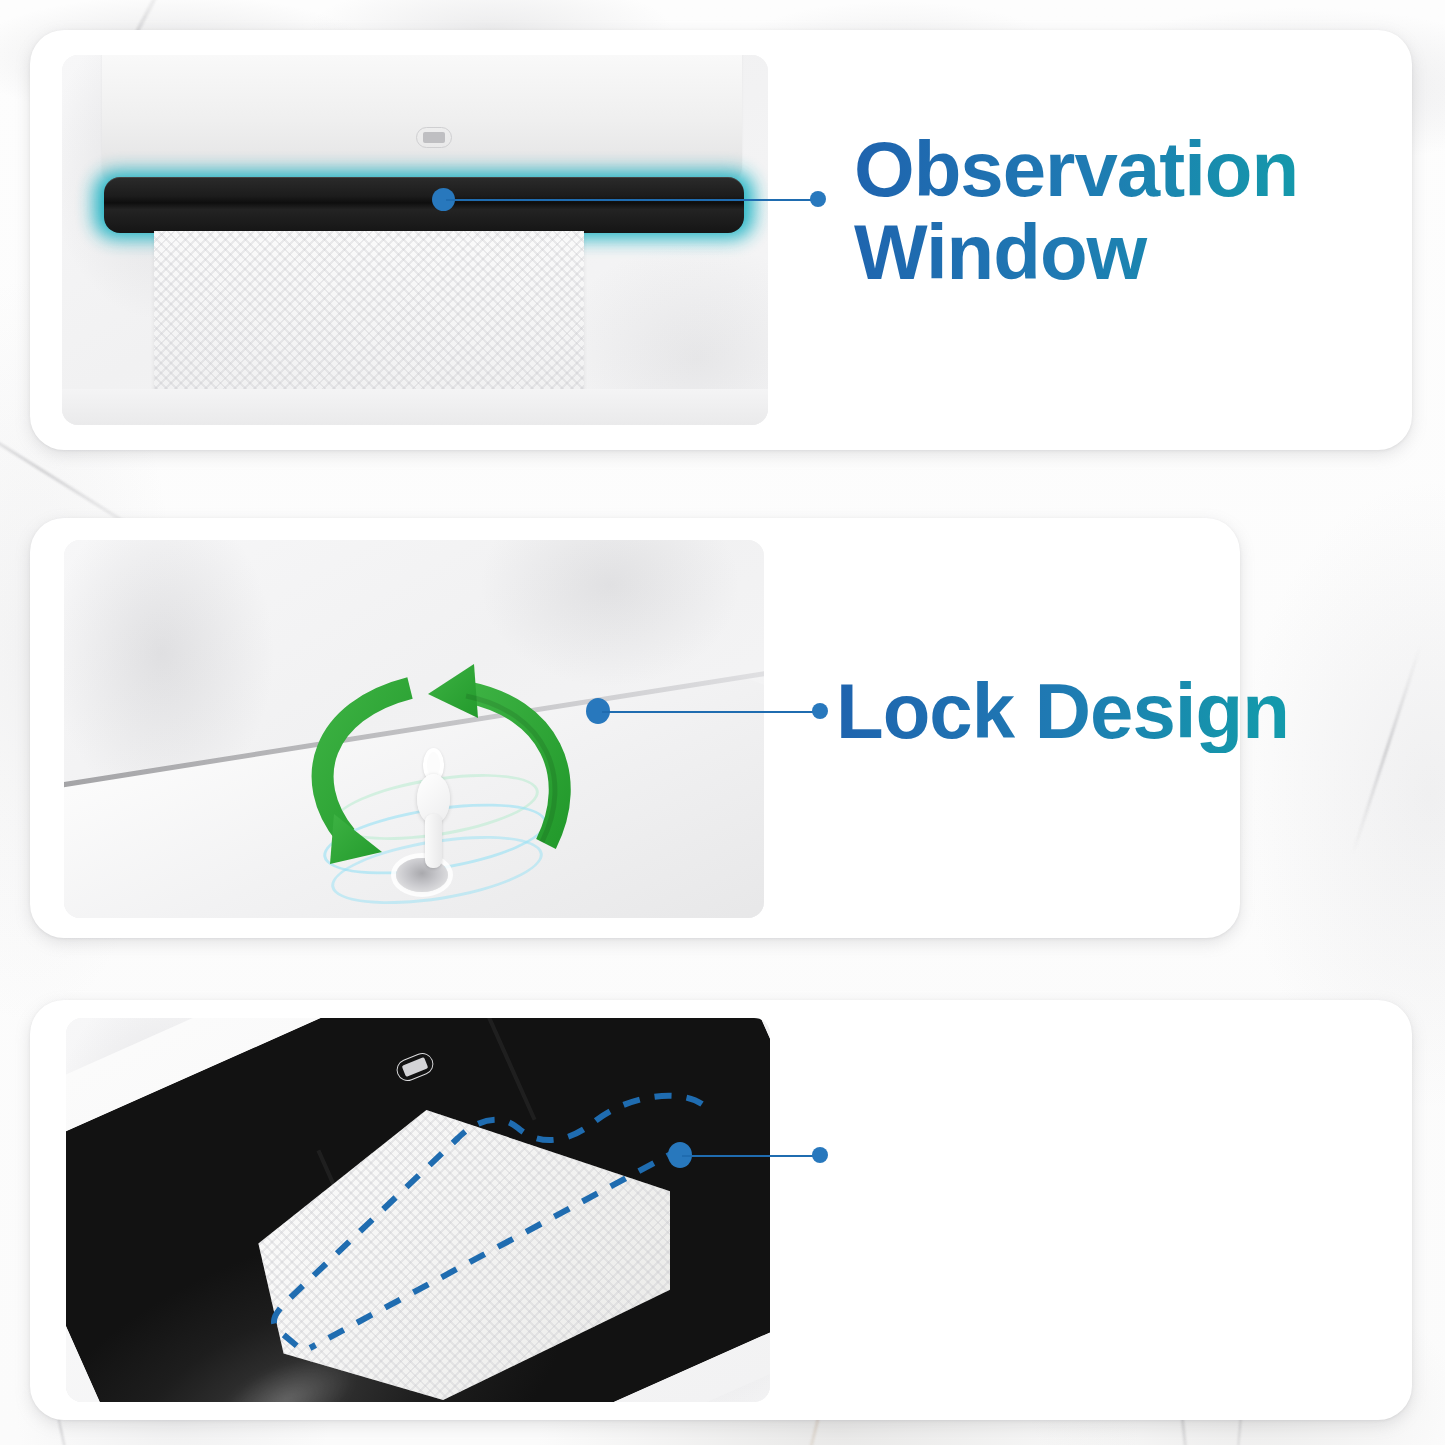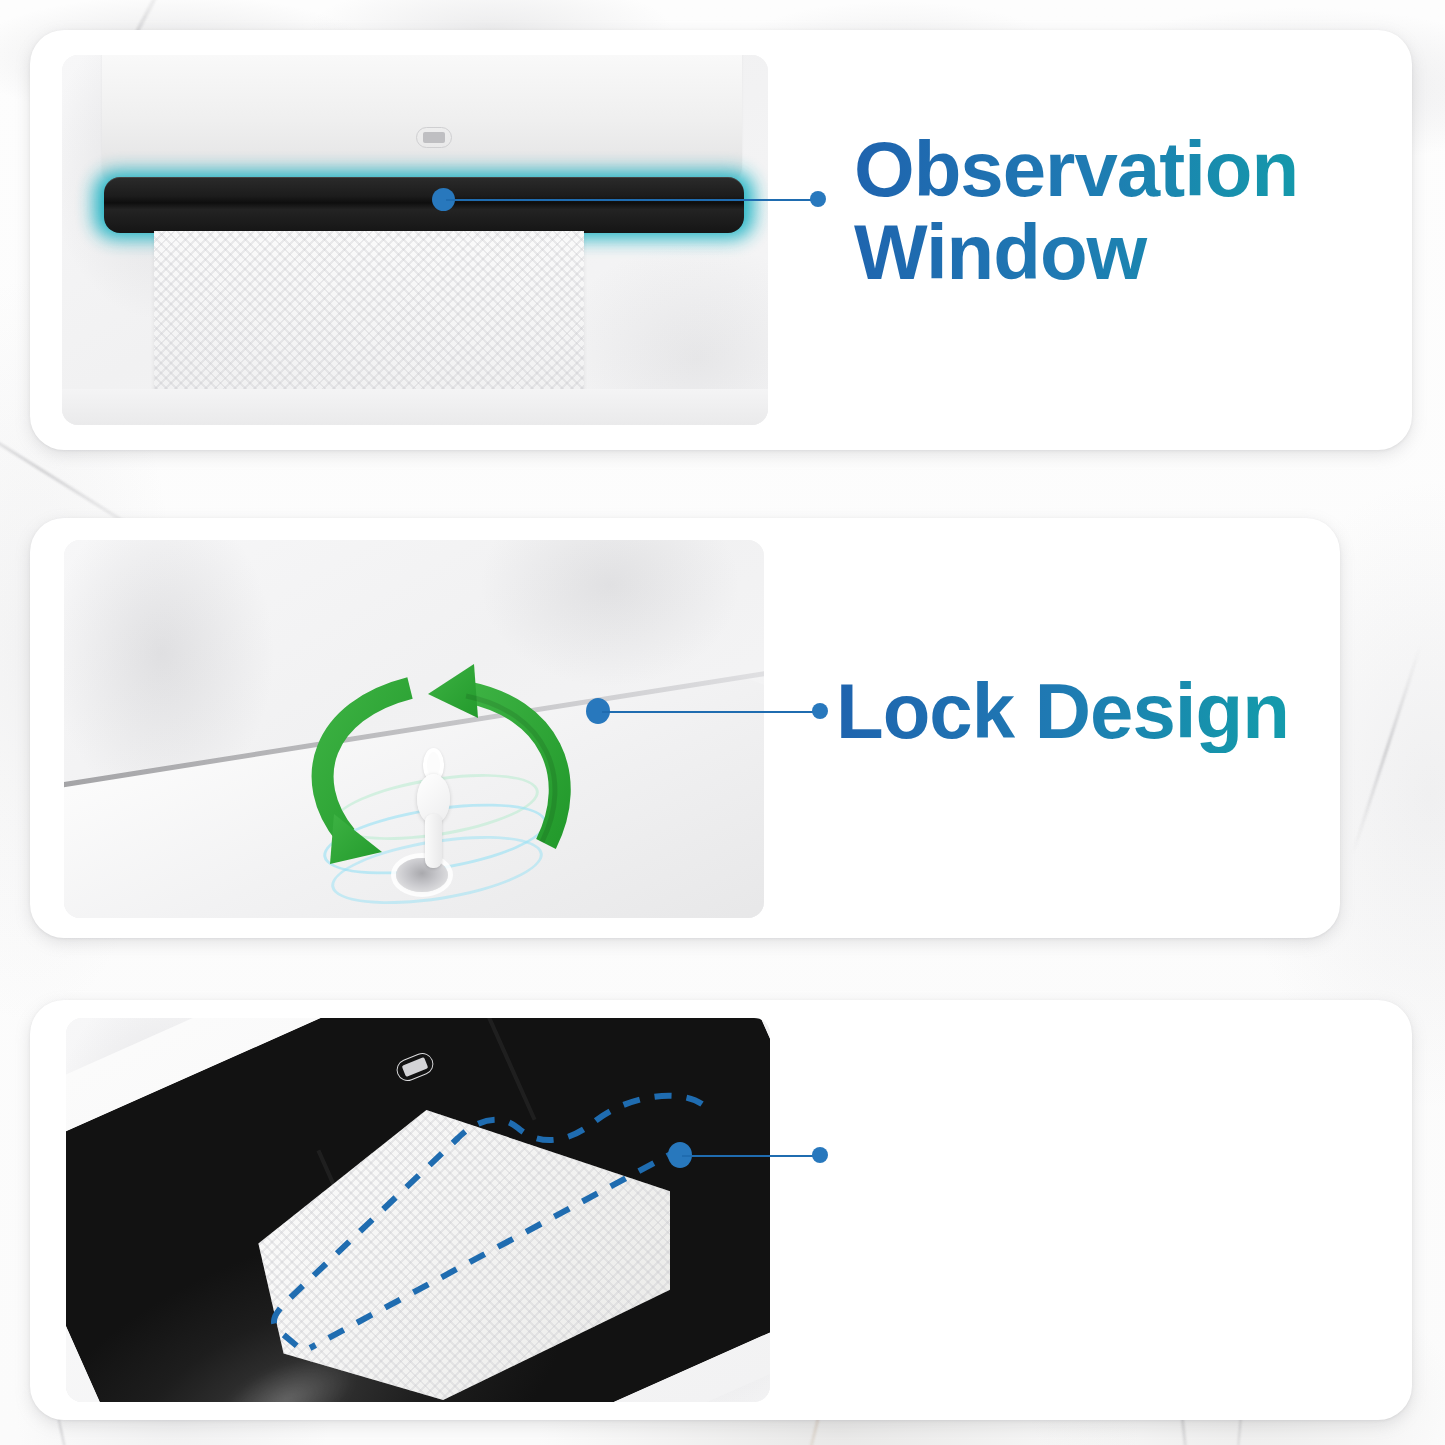--- a/index.html
+++ b/index.html
@@ -45,21 +45,21 @@
   }
 
   
   .card {
     position: absolute;
     background: #fff;
     border-radius: 34px;
     box-shadow: 0 5px 16px rgba(130,130,135,.20), 0 1px 3px rgba(130,130,135,.14);
   }
   .card.c1 { left: 30px;  top: 30px;   width: 1382px; height: 420px; }
-  .card.c2 { left: 30px;  top: 518px;  width: 1310px; height: 420px; }
+  .card.c2 { left: 30px;  top: 518px;  width: 1210px; height: 420px; }
   .card.c3 { left: 30px;  top: 1000px; width: 1382px; height: 420px; }
 
   
   .photo {
     position: absolute;
     left: 32px;
     top: 25px;
     width: 706px;
     height: 370px;
     border-radius: 16px;

